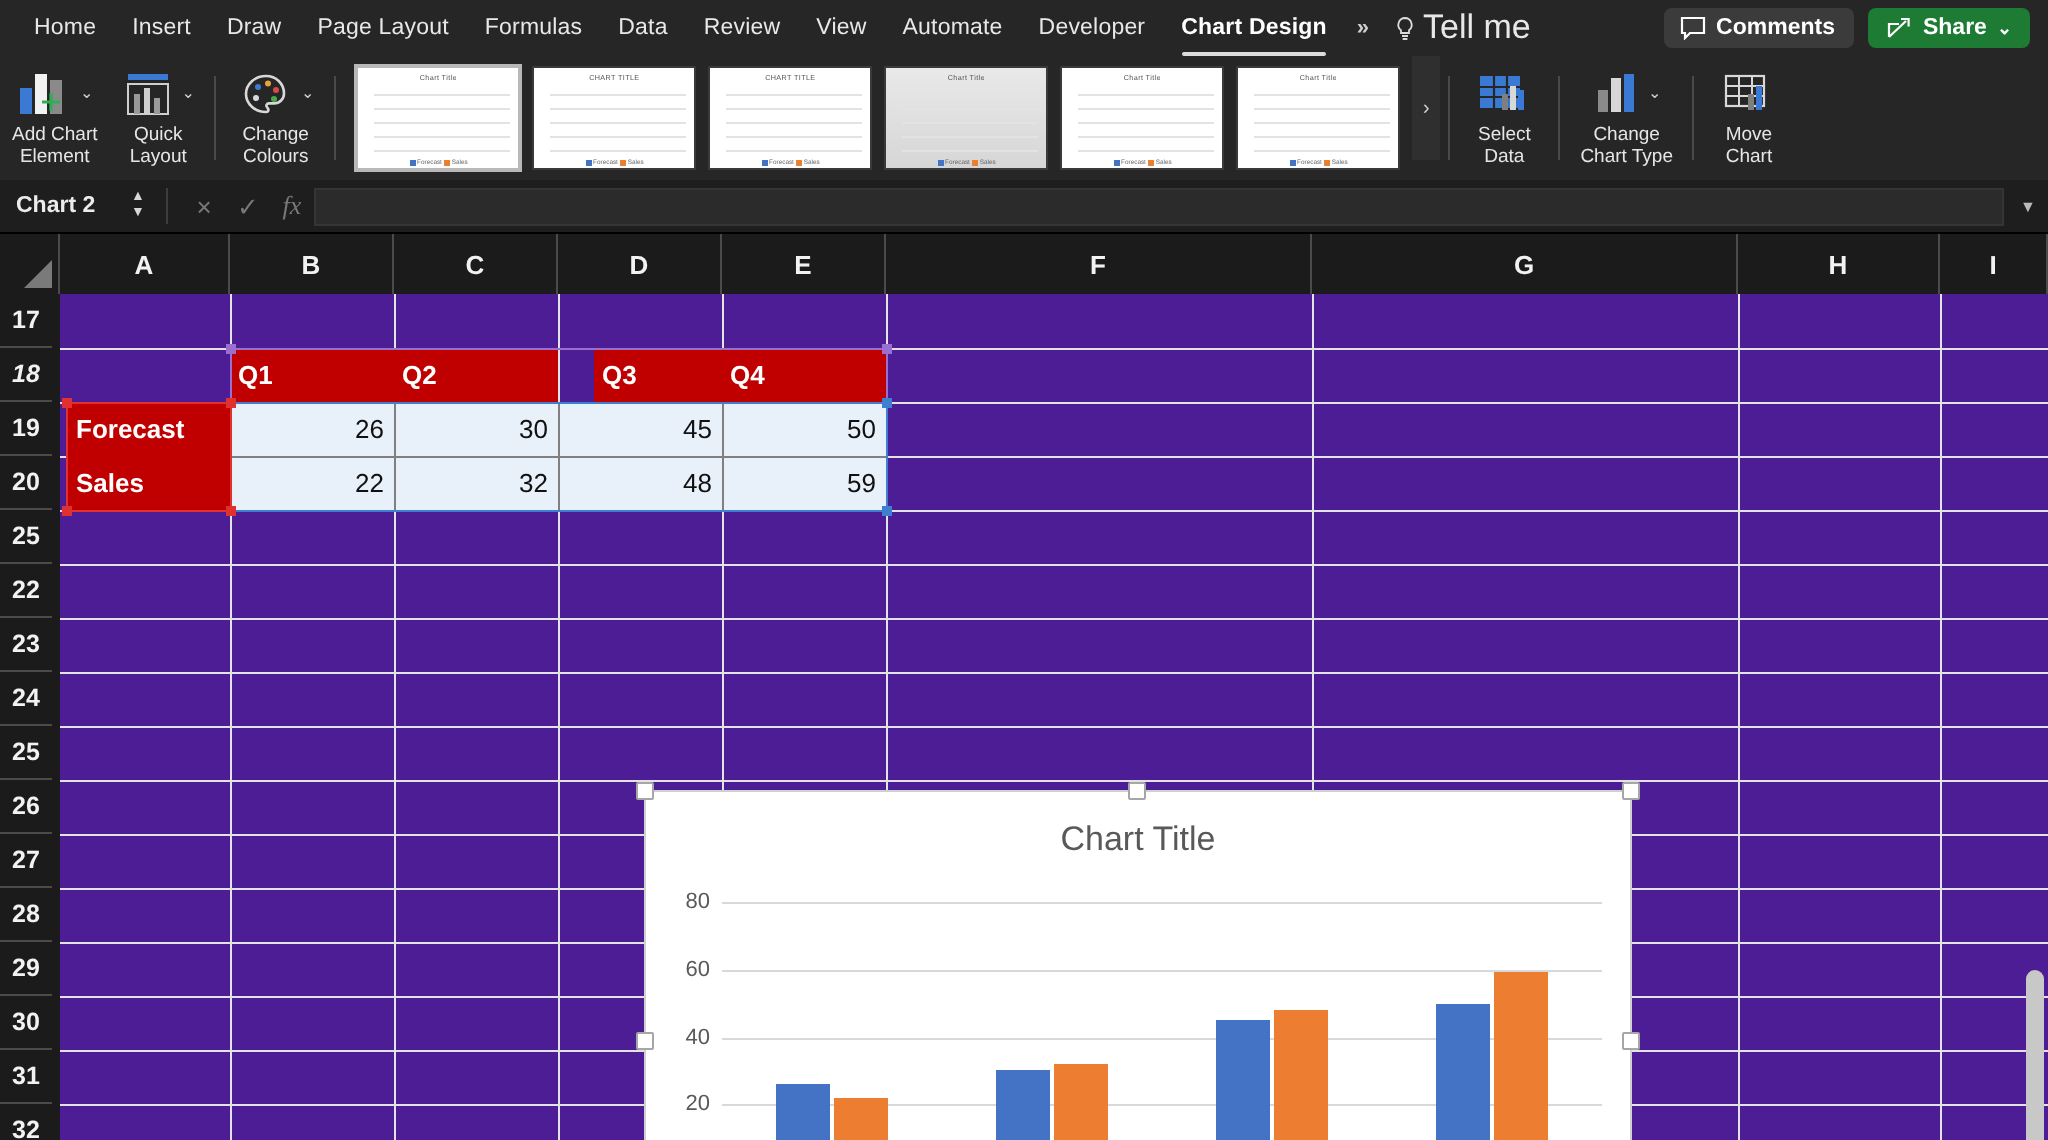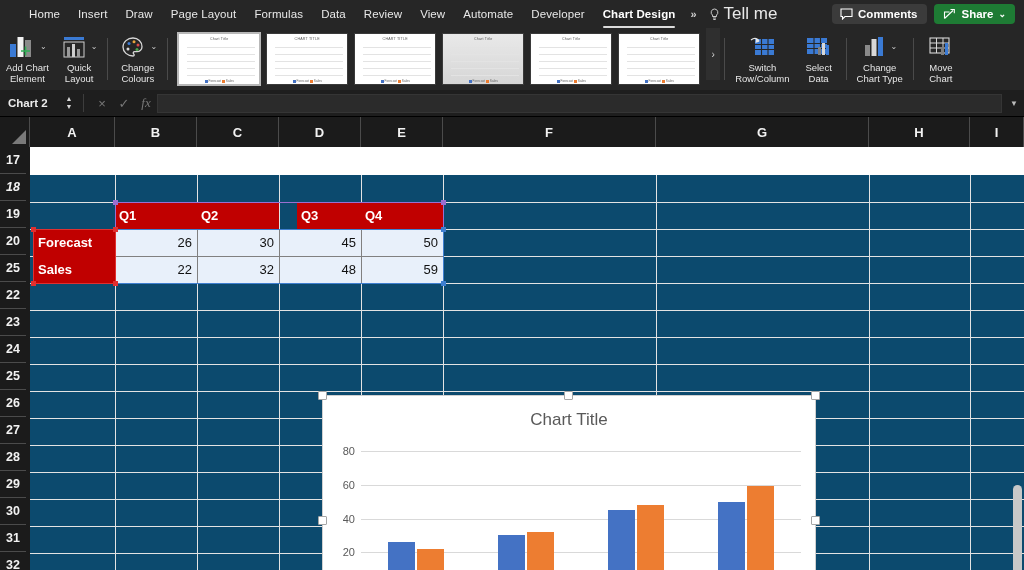--- a/index.html
+++ b/index.html
@@ -7,21 +7,21 @@
   body {
     font-family:"Liberation Sans", sans-serif;
     background:#ffffff;
     font-size:12px;
     -webkit-font-smoothing:antialiased;
   }
 
   
   .menubar{
     position:absolute; left:0; top:0; width:1024px; height:28px;
-    background:#262626; display:flex; align-items:center; padding-left:20px;
+    background:#262626; display:flex; align-items:center; padding-left:8px;
   }
   .menu-item{
     color:#e8e8e8; font-size:11.5px; padding:5px 9px; white-space:nowrap;
     border-radius:3px; cursor:default; letter-spacing:.1px;
   }
   .menu-item.active{ font-weight:bold; color:#ffffff; position:relative; }
   .menu-item.active::after{
     content:""; position:absolute; left:9px; right:9px; bottom:-3px;
     height:2px; background:#dcdcdc; border-radius:1px;
   }
@@ -107,21 +107,21 @@
   .corner::after{
     content:""; position:absolute; right:3px; bottom:3px;
     border-left:14px solid transparent; border-bottom:14px solid #7a7a7a;
   }
   .rowhead{ position:absolute; left:0; top:30px; width:30px; background:#1b1b1b; }
   .rowcell{
     position:absolute; left:0; width:26px; height:27px; color:#f2f2f2; font-size:12.5px;
     font-weight:bold; display:flex; align-items:center; justify-content:center;
     border-bottom:1px solid #4b4b4b;
   }
-  .cells{ position:absolute; left:30px; top:30px; right:0; bottom:0; background:#0c4a6e;margin-top:28px; }
+  .cells{ position:absolute; left:30px; top:30px; right:0; bottom:0; background:#4c1d95; }
   .gl-v{ position:absolute; top:0; bottom:0; width:1px; background:#e3e3e3;}
   .gl-h{ position:absolute; left:0; right:0; height:1px; background:#e3e3e3;}
 
   .cell{ position:absolute; height:27px; display:flex; align-items:center; font-size:13px;}
   .cell.num{ justify-content:flex-end; padding-right:5px; color:#111; background:#e8f0fa;}
   .cell.hdr{ background:#c00000; color:#fff; font-weight:bold; padding-left:4px;}
   .cell.lbl{ background:#c00000; color:#fff; font-weight:bold; padding-left:5px;}
 
   .sel-purple{ position:absolute; border:1.5px solid #9a6fd0; }
   .sel-blue{ position:absolute; border:1.5px solid #3f7fd0; }
@@ -426,30 +426,20 @@
             </div>
           </div>
         </div>
         <div class="th-leg"><span class="sw" style="background: rgb(68, 114, 196);"></span><span>Forecast </span><span class="sw" style="background: rgb(237, 125, 49);"></span><span>Sales </span></div>
       </div>
     </div>
   <div class="gal-arrow">›</div>
 
   <div class="divider"></div>
 
-  <div class="rbtn">
-    <svg width="32" height="24" viewBox="0 0 32 24">
-      <rect x="9" y="4" width="19" height="16" fill="#3a7ad4"></rect>
-      <path d="M15.5 4v16M22 4v16M9 9.5h19M9 14.5h19" stroke="#262626" stroke-width="1.1"></path>
-      <path d="M5 5c4-3 7-1 8 1" fill="none" stroke="#e6e6e6" stroke-width="1.3"></path>
-      <path d="M10 3.5 13.5 6.5 9.5 8z" fill="#e6e6e6"></path>
-    </svg>
-    <div class="lbl">Switch
-Row/Column</div>
-  </div>
 
   <div class="rbtn">
     <svg width="30" height="24" viewBox="0 0 30 24">
       <rect x="3" y="3" width="20" height="16" fill="#3a7ad4"></rect>
       <path d="M10 3v16M16.5 3v16M3 8.5h20M3 13.5h20" stroke="#262626" stroke-width="1.1"></path>
       <rect x="14" y="12" width="3" height="8" fill="#7f7f7f"></rect>
       <rect x="18" y="8" width="3" height="12" fill="#d8d8d8"></rect>
       <rect x="22" y="10" width="3" height="10" fill="#3a7ad4"></rect>
     </svg>
     <div class="lbl">Select

